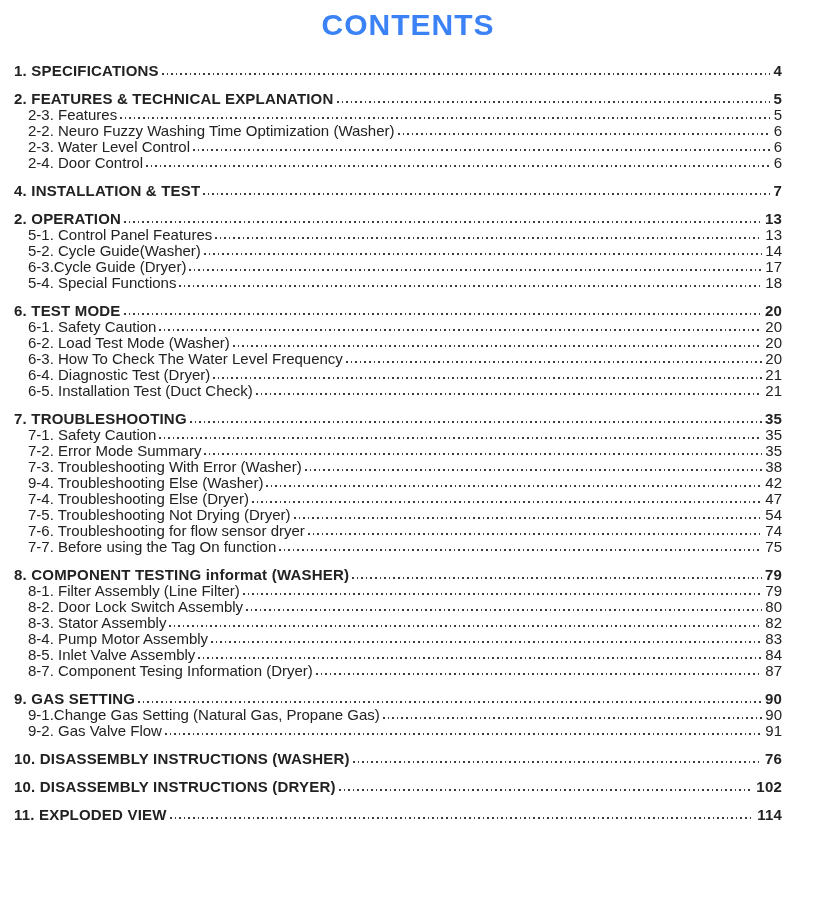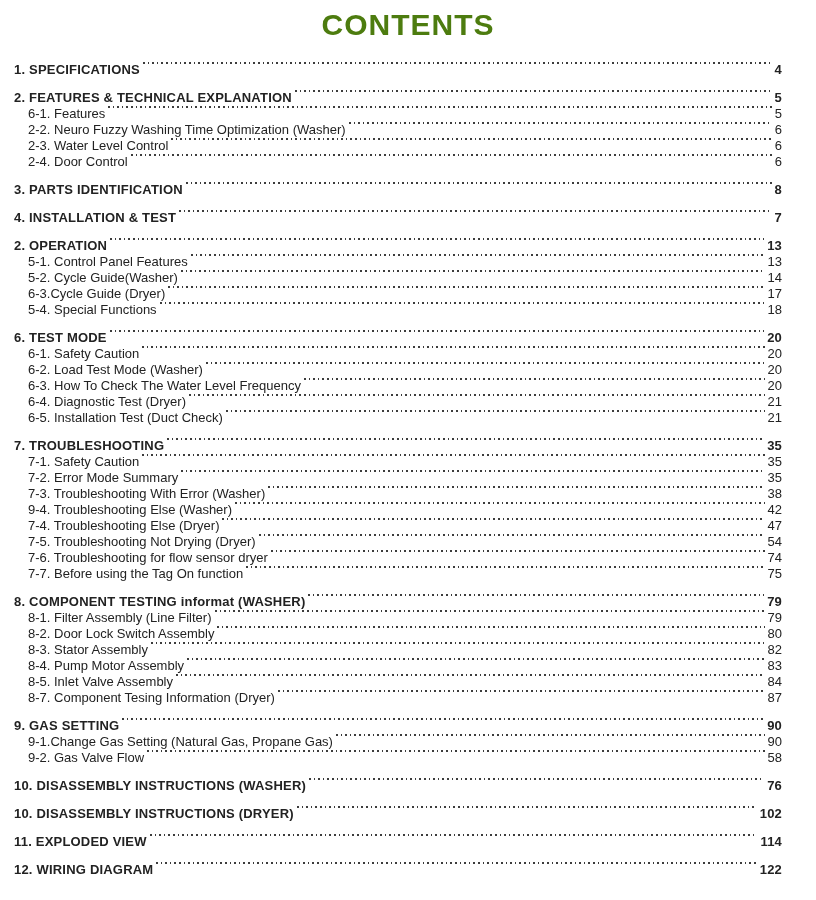--- a/index.html
+++ b/index.html
@@ -16,32 +16,32 @@
     color: #222222;
     overflow: hidden;
     box-sizing: border-box;
   }
   .doc-title {
     margin: 8px 0 0 0;
     text-align: center;
     font-size: 30px;
     font-weight: bold;
     letter-spacing: 1px;
-    color: #4d7c0f;
+    color: #3b82f6;
   }
   .toc {
     padding: 8px 34px 0 14px;
     box-sizing: border-box;
   }
   .row {
     display: flex;
-    align-items: flex-start;
+    align-items: flex-end;
     height: 16px;
     line-height: 15px;
-    font-size: 13px;
+    font-size: 15px;
     white-space: nowrap;
   }
   .row.main {
     margin-top: 12px;
     font-weight: bold;
     letter-spacing: 0.2px;
   }
   .row.sub {
     padding-left: 14px;
     font-weight: normal;
@@ -70,45 +70,40 @@
         <span class="label">1. SPECIFICATIONS</span>
         <span class="leader"></span>
         <span class="pagenum">4</span>
       </div>
       <div class="row main">
         <span class="label">2. FEATURES &amp; TECHNICAL EXPLANATION</span>
         <span class="leader"></span>
         <span class="pagenum">5</span>
       </div>
       <div class="row sub">
-        <span class="label">6-1. Features</span>
+        <span class="label">2-3. Features</span>
         <span class="leader"></span>
         <span class="pagenum">5</span>
       </div>
       <div class="row sub">
         <span class="label">2-2. Neuro Fuzzy Washing Time Optimization (Washer)</span>
         <span class="leader"></span>
         <span class="pagenum">6</span>
       </div>
       <div class="row sub">
         <span class="label">2-3. Water Level Control</span>
         <span class="leader"></span>
         <span class="pagenum">6</span>
       </div>
       <div class="row sub">
         <span class="label">2-4. Door Control</span>
         <span class="leader"></span>
         <span class="pagenum">6</span>
       </div>
       <div class="row main">
-        <span class="label">3. PARTS IDENTIFICATION</span>
-        <span class="leader"></span>
-        <span class="pagenum">8</span>
-      </div>
-      <div class="row main">
         <span class="label">4. INSTALLATION &amp; TEST</span>
         <span class="leader"></span>
         <span class="pagenum">7</span>
       </div>
       <div class="row main">
         <span class="label">2. OPERATION</span>
         <span class="leader"></span>
         <span class="pagenum">13</span>
       </div>
       <div class="row sub">
@@ -247,36 +242,31 @@
         <span class="pagenum">90</span>
       </div>
       <div class="row sub">
         <span class="label">9-1.Change Gas Setting (Natural Gas, Propane Gas)</span>
         <span class="leader"></span>
         <span class="pagenum">90</span>
       </div>
       <div class="row sub">
         <span class="label">9-2. Gas Valve Flow</span>
         <span class="leader"></span>
-        <span class="pagenum">58</span>
+        <span class="pagenum">91</span>
       </div>
       <div class="row main">
         <span class="label">10. DISASSEMBLY INSTRUCTIONS (WASHER)</span>
         <span class="leader"></span>
         <span class="pagenum">76</span>
       </div>
       <div class="row main">
         <span class="label">10. DISASSEMBLY INSTRUCTIONS (DRYER)</span>
         <span class="leader"></span>
         <span class="pagenum">102</span>
       </div>
       <div class="row main">
         <span class="label">11. EXPLODED VIEW</span>
         <span class="leader"></span>
         <span class="pagenum">114</span>
-      </div>
-      <div class="row main">
-        <span class="label">12. WIRING DIAGRAM</span>
-        <span class="leader"></span>
-        <span class="pagenum">122</span>
       </div>
     </div>
 </div>
 
 </body></html>

